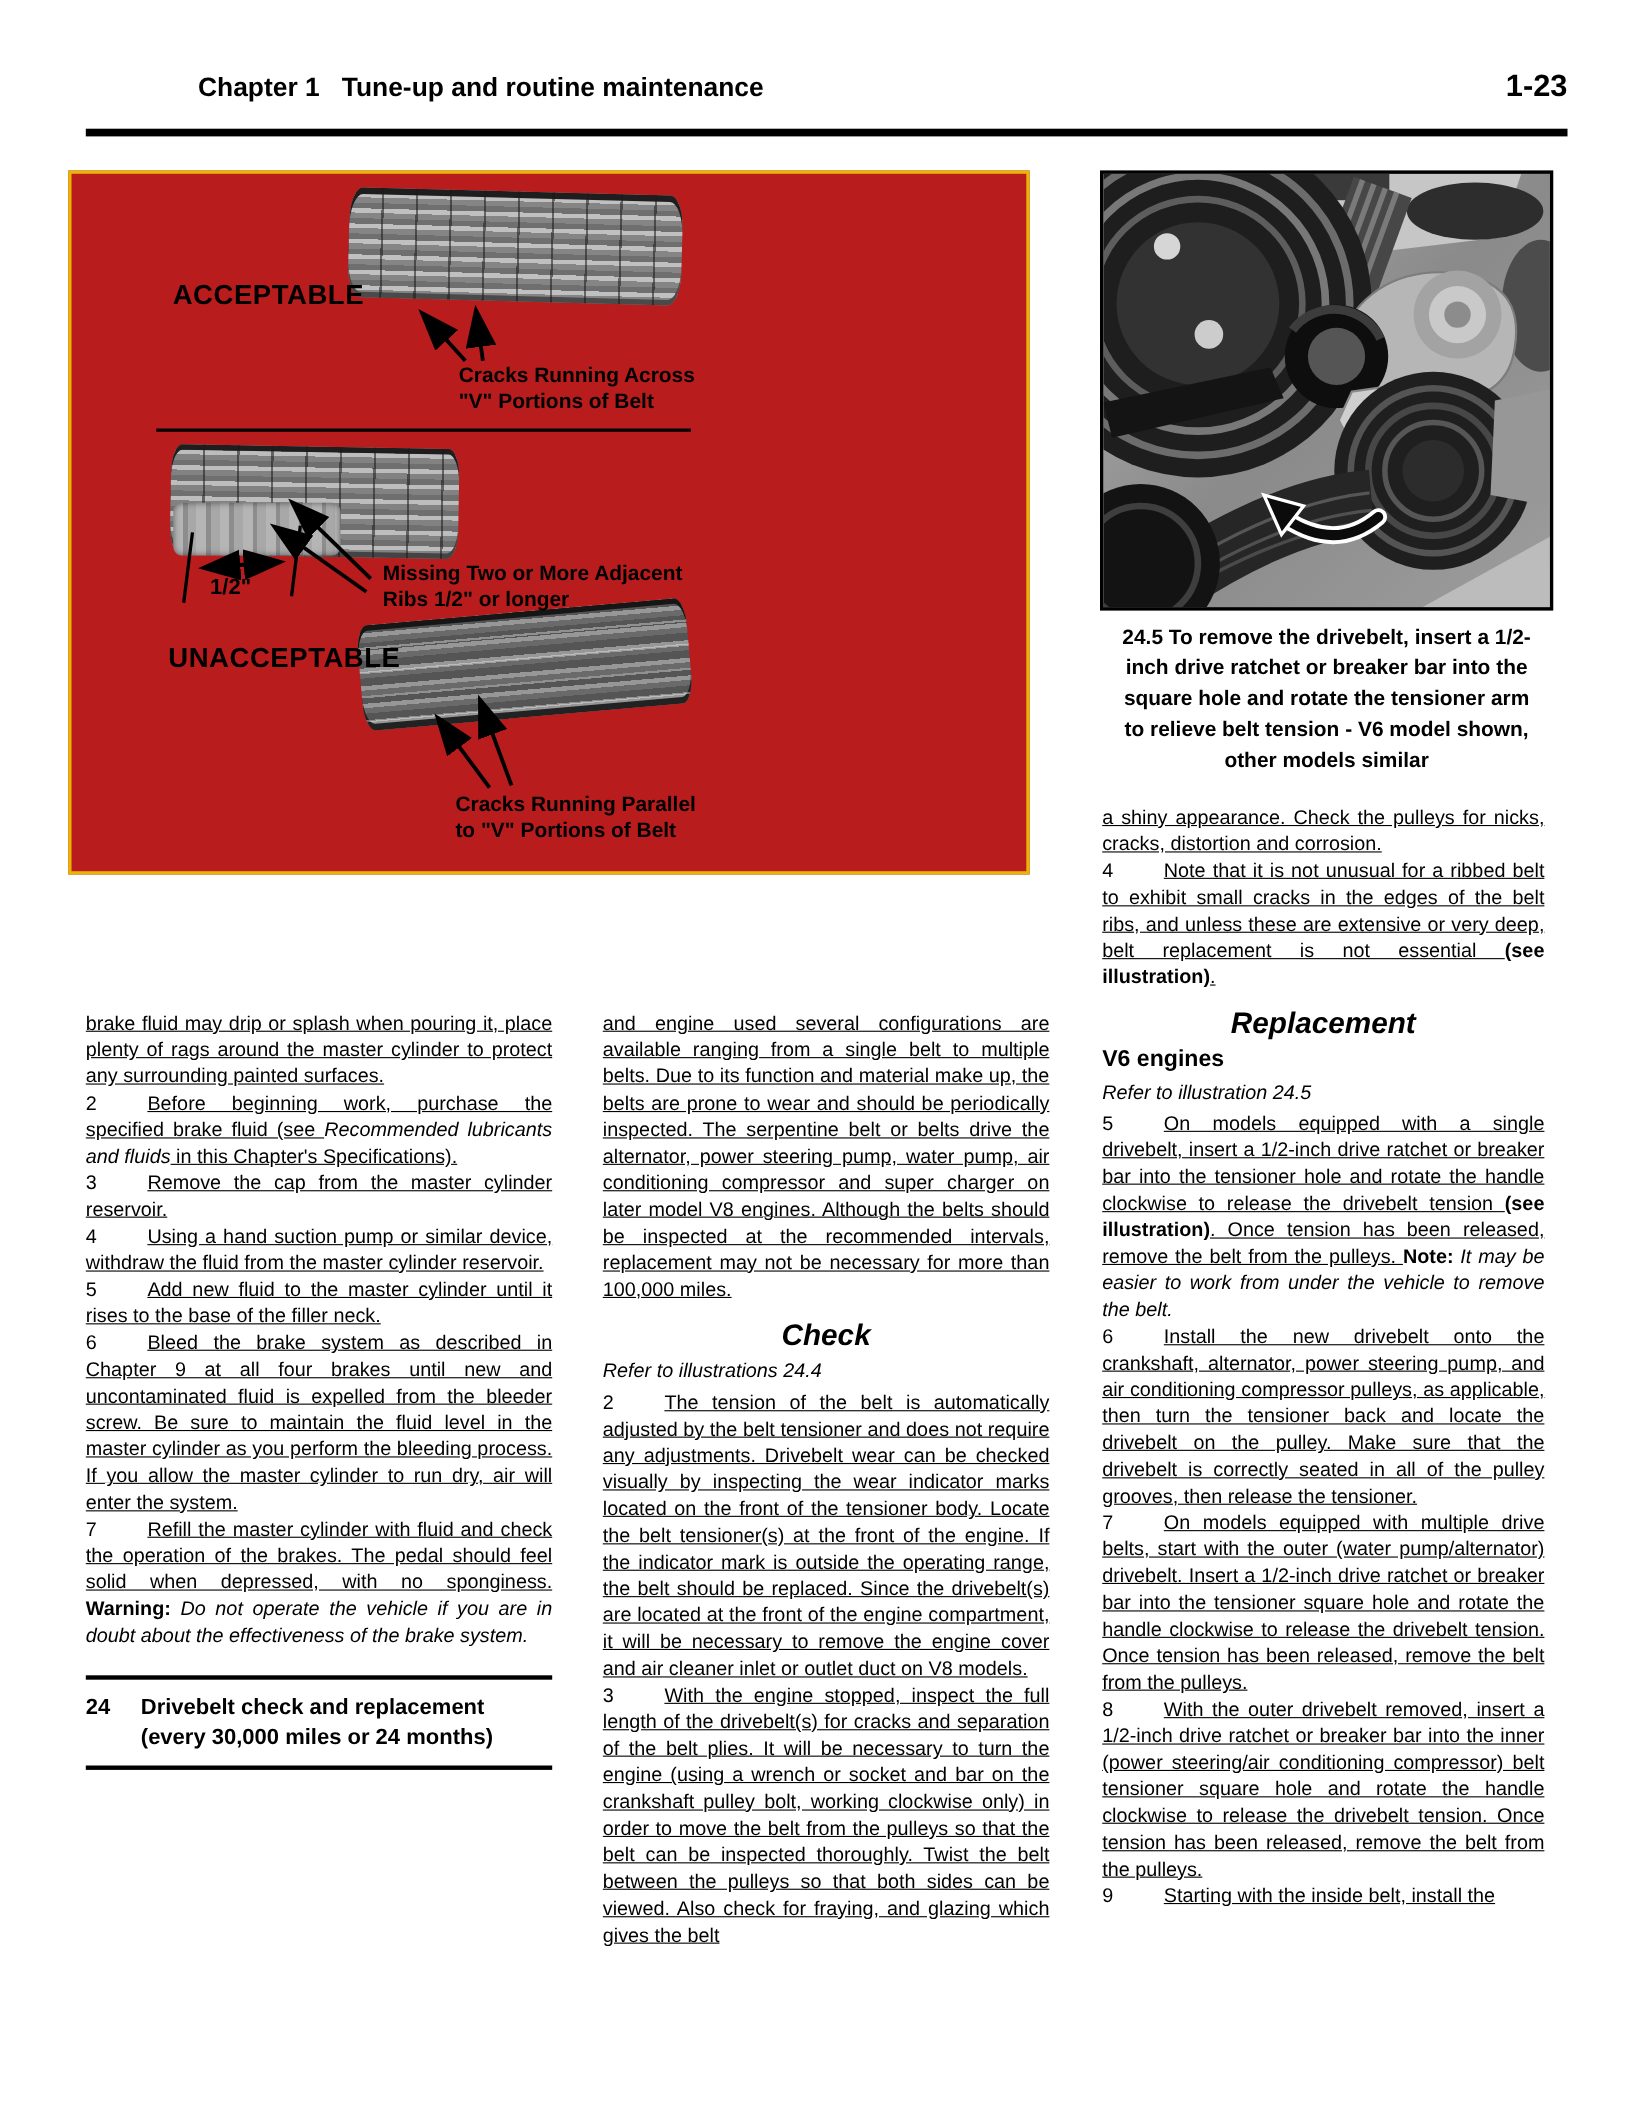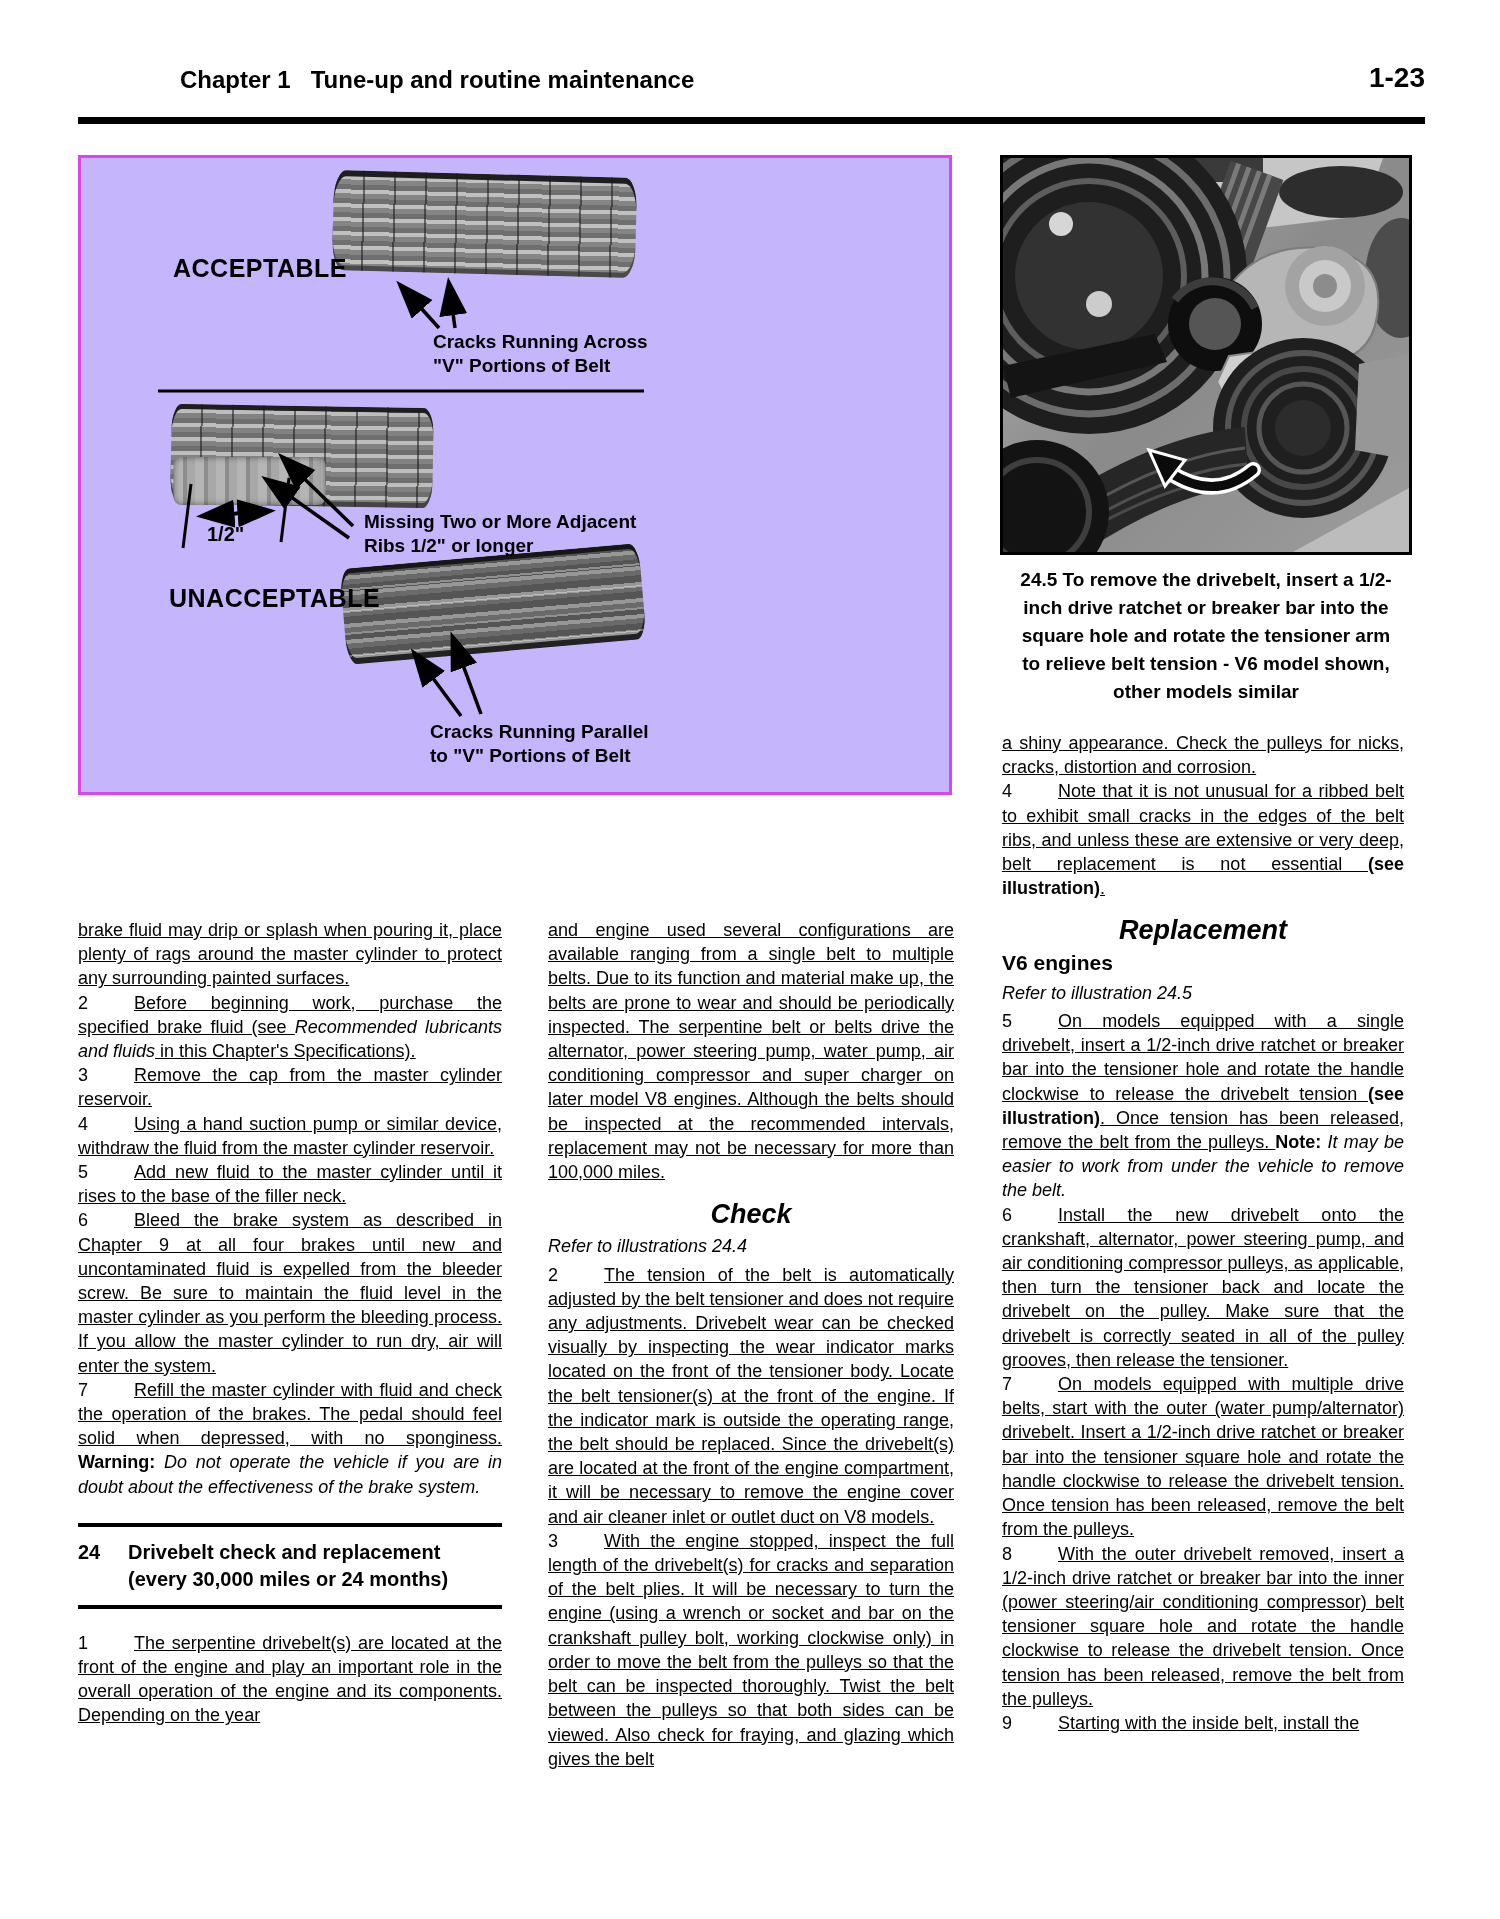--- a/index.html
+++ b/index.html
@@ -13,22 +13,22 @@
     font-size:24px;font-weight:bold;white-space:pre;
   }
   .page-number{
     position:absolute;top:62px;right:75px;font-size:28px;font-weight:bold;
   }
   .header-rule{
     position:absolute;top:117px;left:78px;width:1347px;height:7px;background:#000;
   }
   
   .fig-244{
-    position:absolute;left:78px;top:155px;width:874px;height:640px;
-    border:3px solid #d946ef;box-sizing:border-box;background:#c4b5fd;overflow:hidden;
+    position:absolute;left:62px;top:155px;width:874px;height:640px;
+    border:3px solid #eab308;box-sizing:border-box;background:#b91c1c;overflow:hidden;
   }
   .fig-label{
     position:absolute;font-weight:bold;font-size:19px;line-height:24px;
     white-space:pre-line;z-index:3;
   }
   .fig-title{font-size:25px;letter-spacing:.5px;line-height:28px;}
   .belt{position:absolute;z-index:1;}
   .belt1{
     left:252px;top:16px;width:303px;height:100px;transform:rotate(1.5deg);
     border-radius:12px/30px;
@@ -232,21 +232,20 @@
       <p class="body-para"><span class="pnum">5</span><span class="run-r">Add new fluid to the master cylinder until it rises to the base of the filler neck.</span></p>
       <p class="body-para"><span class="pnum">6</span><span class="run-r">Bleed the brake system as described in Chapter 9 at all four brakes until new and uncontaminated fluid is expelled from the bleeder screw. Be sure to maintain the fluid level in the master cylinder as you perform the bleeding process. If you allow the master cylinder to run dry, air will enter the system.</span></p>
       <p class="body-para"><span class="pnum">7</span><span class="run-r">Refill the master cylinder with fluid and check the operation of the brakes. The pedal should feel solid when depressed, with no sponginess. </span><span class="run-b">Warning:</span><span class="run-i"> Do not operate the vehicle if you are in doubt about the effectiveness of the brake system.</span></p>
       <div class="section-box">
         <span class="pnum">24</span>
         <div class="section-lines">
           <div class="section-line">Drivebelt check and replacement</div>
           <div class="section-line">(every 30,000 miles or 24 months)</div>
         </div>
       </div>
-      <p class="body-para"><span class="pnum">1</span><span class="run-r">The serpentine drivebelt(s) are located at the front of the engine and play an important role in the overall operation of the engine and its components. Depending on the year</span></p>
     </div>
   <div class="column" id="col2">
       <p class="body-para"><span class="run-r">and engine used several configurations are available ranging from a single belt to multiple belts. Due to its function and material make up, the belts are prone to wear and should be periodically inspected. The serpentine belt or belts drive the alternator, power steering pump, water pump, air conditioning compressor and super charger on later model V8 engines. Although the belts should be inspected at the recommended intervals, replacement may not be necessary for more than 100,000 miles.</span></p>
       <div class="col-heading">Check</div>
       <div class="ref">Refer to illustrations 24.4</div>
       <p class="body-para"><span class="pnum">2</span><span class="run-r">The tension of the belt is automatically adjusted by the belt tensioner and does not require any adjustments. Drivebelt wear can be checked visually by inspecting the wear indicator marks located on the front of the tensioner body. Locate the belt tensioner(s) at the front of the engine. If the indicator mark is outside the operating range, the belt should be replaced. Since the drivebelt(s) are located at the front of the engine compartment, it will be necessary to remove the engine cover and air cleaner inlet or outlet duct on V8 models.</span></p>
       <p class="body-para"><span class="pnum">3</span><span class="run-r">With the engine stopped, inspect the full length of the drivebelt(s) for cracks and separation of the belt plies. It will be necessary to turn the engine (using a wrench or socket and bar on the crankshaft pulley bolt, working clockwise only) in order to move the belt from the pulleys so that the belt can be inspected thoroughly. Twist the belt between the pulleys so that both sides can be viewed. Also check for fraying, and glazing which gives the belt</span></p>
     </div>
   <div class="column" id="col3">
       <p class="body-para"><span class="run-r">a shiny appearance. Check the pulleys for nicks, cracks, distortion and corrosion.</span></p>

